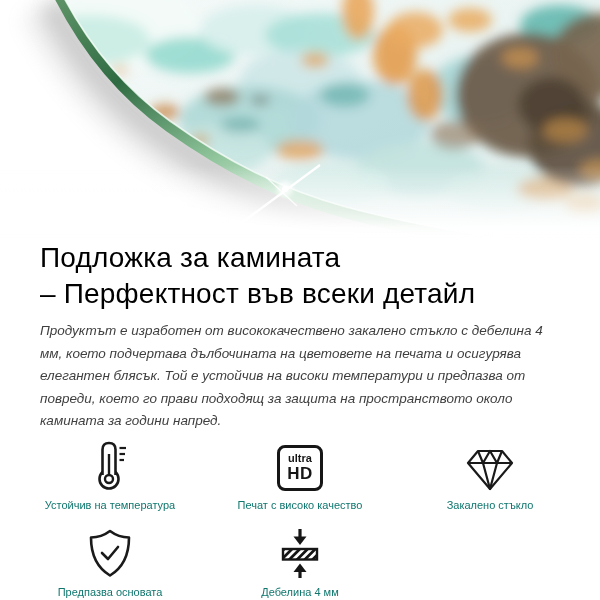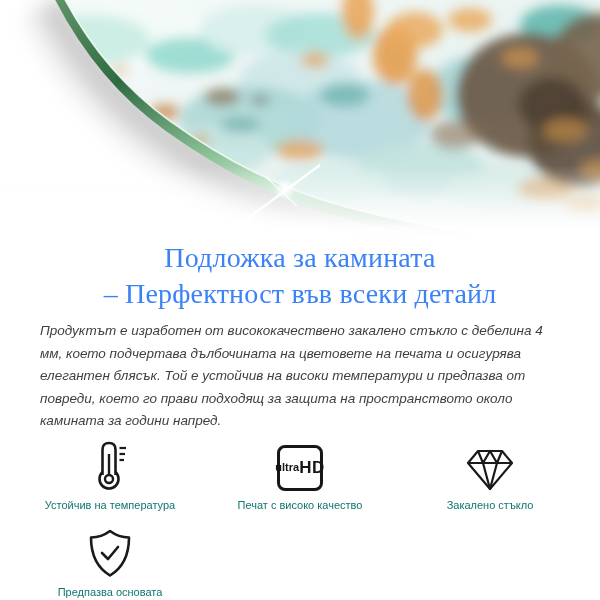--- a/index.html
+++ b/index.html
@@ -12,27 +12,26 @@
     font-family:"Liberation Sans", sans-serif;
   }
   
   .hero { position:relative; width:600px; height:238px; background:#ffffff; }
   .hero svg { display:block; }
 
   
   .content { padding:0 40px; }
   .title {
     margin-top:2px;
-    font-family:Liberation Serif, serif;
+    font-family:Liberation Sans, sans-serif;
     font-weight:400;
     font-size:28px;
     line-height:36px;
-    color:#3b82f6;
+    color:#000000;
     letter-spacing:0.2px;
-    text-align:center;
   }
   .desc {
     margin-top:8px;
     width:524px;
     font-size:13.5px;
     line-height:22.5px;
     color:#3f3f3f;
     font-style:italic;
   }
 
@@ -44,21 +43,21 @@
     margin:8px auto 0;
     row-gap:17px;
   }
   .feature { display:flex; flex-direction:column; align-items:center; }
   .icon-box { height:50px; display:flex; align-items:flex-end; justify-content:center; }
   .feature-label { margin-top:8px; font-size:11px; color:#0f766e; white-space:nowrap; }
 
   .uhd {
     width:46px; height:46px;
     border:3px solid #161616; border-radius:8px;
-    display:flex; flex-direction:row; align-items:center; justify-content:center;
+    display:flex; flex-direction:column; align-items:center; justify-content:center;
     color:#161616; font-weight:bold; line-height:1;
   }
   .uhd .u-top { font-size:11px; margin-bottom:1px; }
   .uhd .u-bottom { font-size:17px; letter-spacing:0.5px; }
 
   .edges-shape {
     width:46px; height:40px;
     background:repeating-linear-gradient(135deg, #181818 0 4.5px, transparent 4.5px 11px);
     clip-path:polygon(0% 100%, 100% 0%, 100% 100%);
   }
@@ -220,15 +219,33 @@
       <div class="icon-box">
         <svg width="46" height="50" viewBox="0 0 46 50">
           <path d="M23,3 C29,7.5 35.5,9.5 42,9.5 C42,25 37,39 23,47.5 C9,39 4,25 4,9.5 C10.5,9.5 17,7.5 23,3 Z" fill="none" stroke="#1a1a1a" stroke-width="2.6" stroke-linejoin="round"></path>
           <polyline points="15,25 21,31 31,19" fill="none" stroke="#1a1a1a" stroke-width="2.6" stroke-linecap="round" stroke-linejoin="round"></polyline>
         </svg>
       </div>
       <div class="feature-label">Предпазва основата</div>
     </div>
 
 
+    <div class="feature">
+      <div class="icon-box">
+        <svg width="40" height="50" viewBox="0 0 40 50">
+          <defs>
+            <pattern id="hatchP" width="5.5" height="5.5" patternUnits="userSpaceOnUse" patternTransform="rotate(45)">
+              <rect width="5.5" height="5.5" fill="#ffffff"></rect>
+              <rect width="2.75" height="5.5" fill="#161616"></rect>
+            </pattern>
+          </defs>
+          <line x1="20" y1="1" x2="20" y2="9" stroke="#161616" stroke-width="3.2"></line>
+          <polygon points="13.5,8.5 26.5,8.5 20,17" fill="#161616"></polygon>
+          <rect x="3" y="21" width="34" height="10.5" fill="url(#hatchP)" stroke="#161616" stroke-width="2.4"></rect>
+          <polygon points="13.5,44 26.5,44 20,35.5" fill="#161616"></polygon>
+          <line x1="20" y1="43.5" x2="20" y2="50" stroke="#161616" stroke-width="3.2"></line>
+        </svg>
+      </div>
+      <div class="feature-label">Дебелина 4 мм</div>
+    </div>
 
   </div>
 </div>
 
 </body></html>

